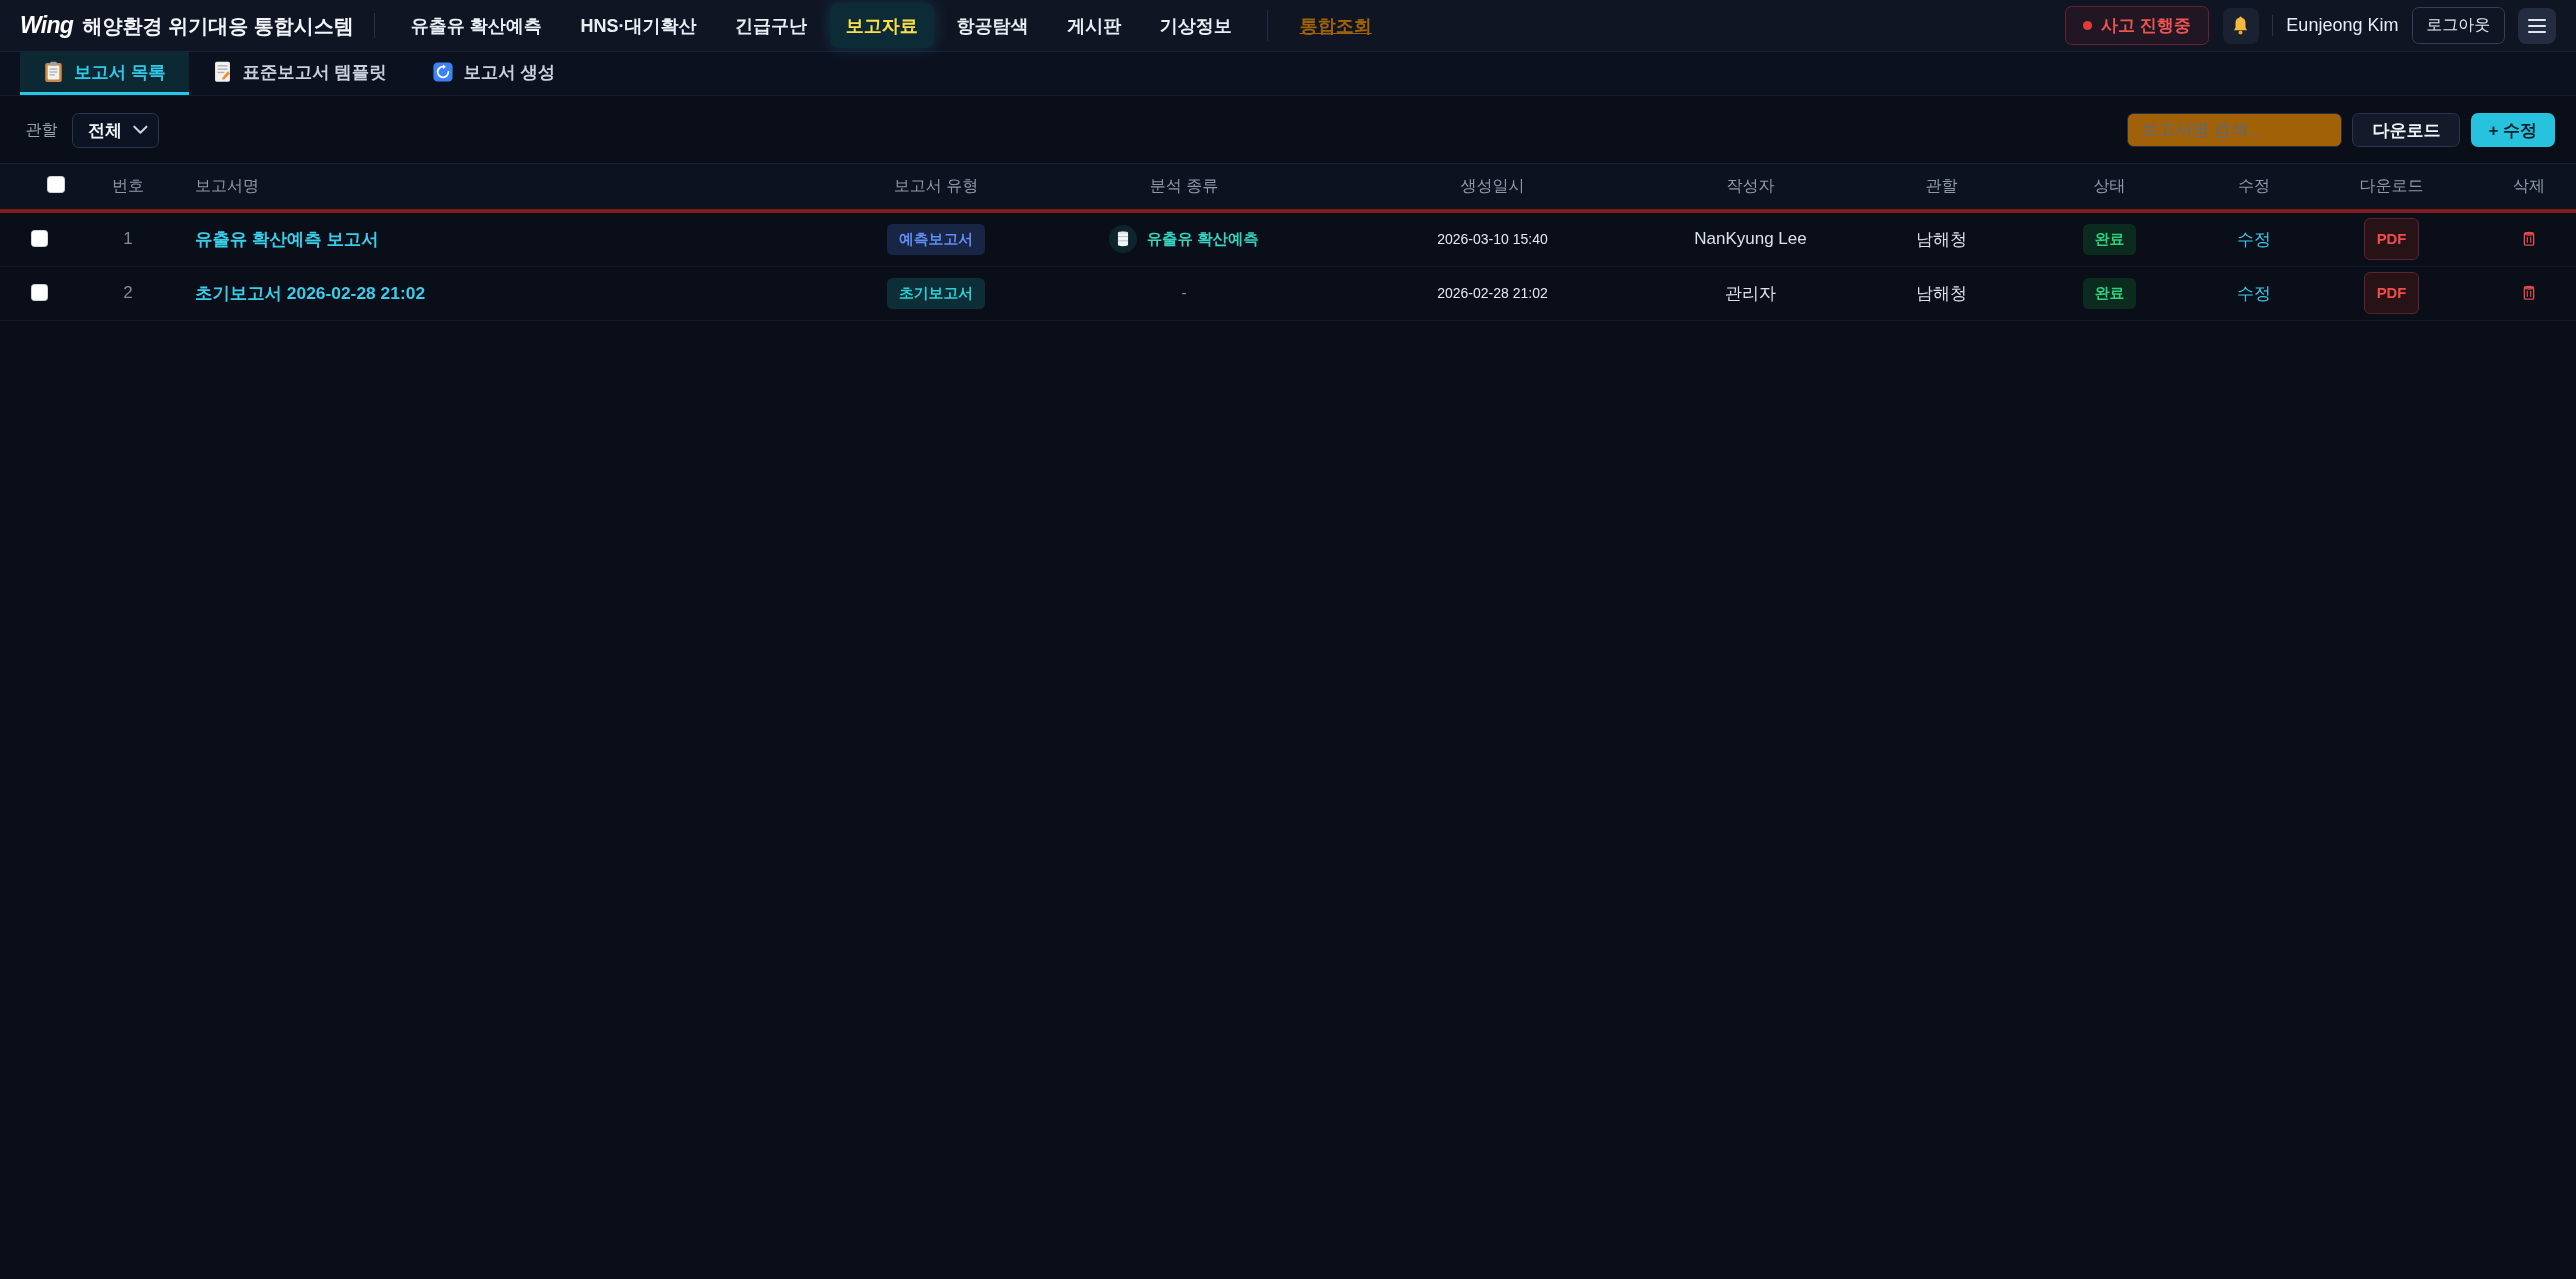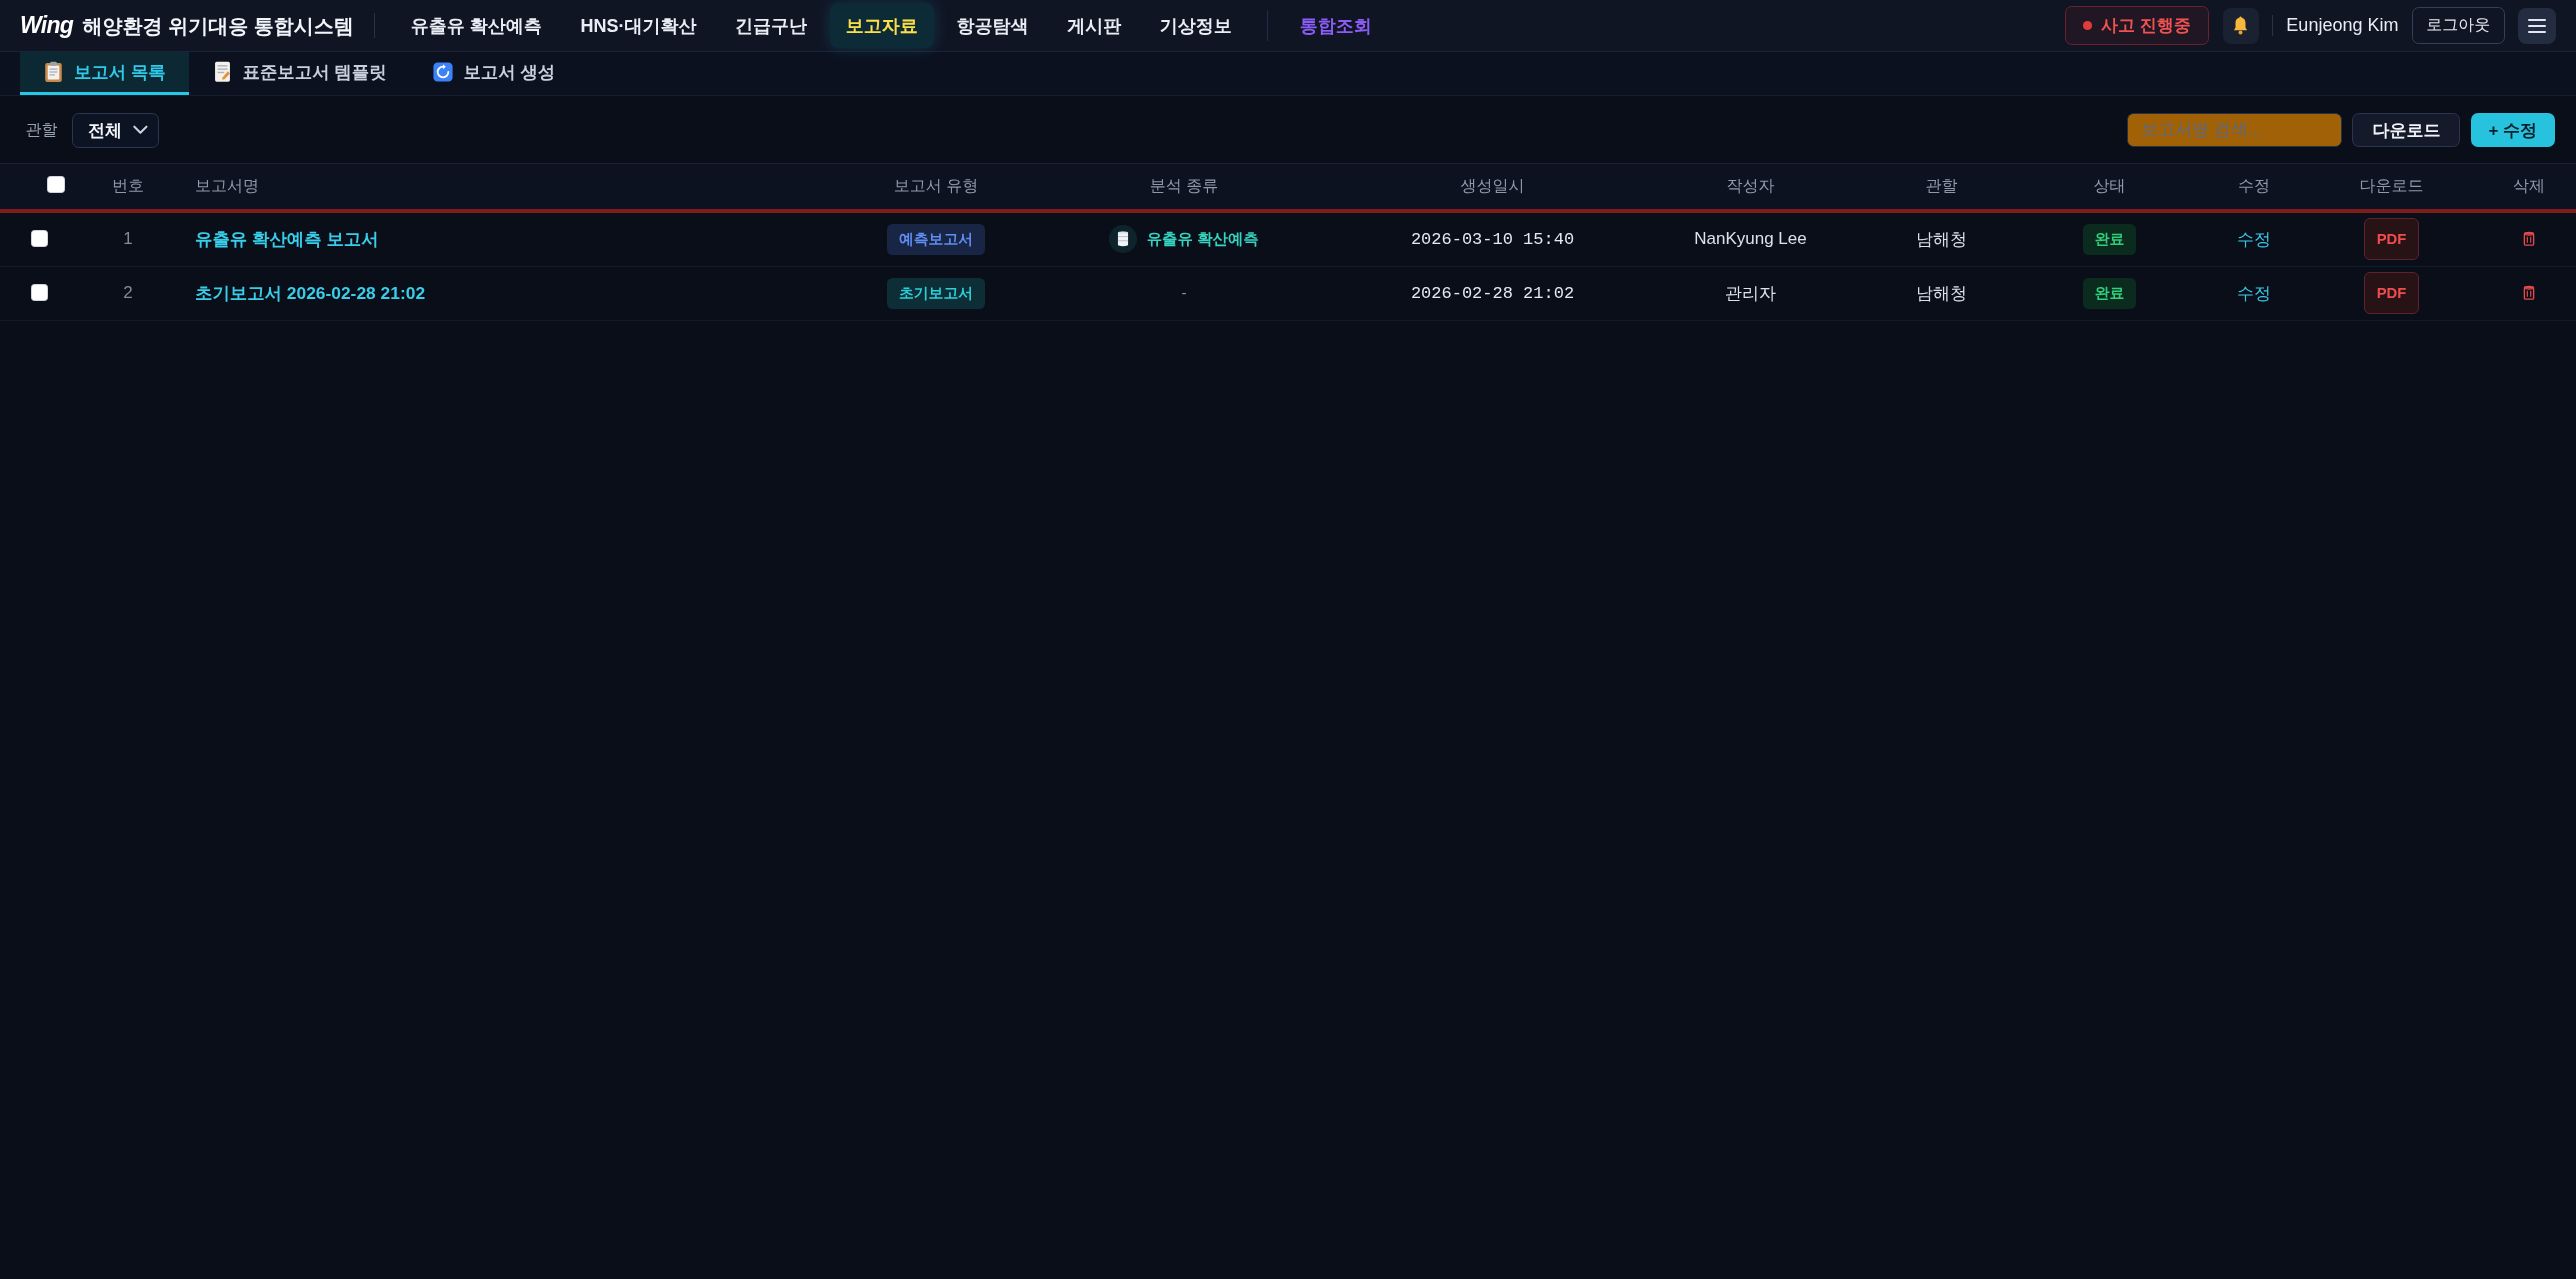--- a/index.html
+++ b/index.html
@@ -25,21 +25,21 @@
 
   .nav { display: flex; align-items: center; gap: 6.7px; }
   .nav-item {
     font-size: 18px; font-weight: 700; color: #e9edf4;
     padding: 10.7px 16px; border-radius: 8px; cursor: pointer; white-space: nowrap;
   }
   .nav-item.active {
     background: #0d2a37; color: #fde047;
     box-shadow: 0 0 16px rgba(34, 200, 232, 0.18);
   }
-  .nav-item.accent { color: #8b5cf6; }
+  .nav-item.accent { color: #a16207; text-decoration: underline; }
   .nav-sep { width: 1px; height: 31px; background: #232d44; margin: 0 9.4px 0 12px; }
 
   .topbar-right { margin-left: auto; display: flex; align-items: center; gap: 13.4px; }
   .incident-badge {
     display: flex; align-items: center; gap: 9.4px;
     border: 1px solid #6e2030; background: rgba(150, 32, 44, 0.12);
     color: #ef5350; font-size: 17px; font-weight: 700;
     border-radius: 6.7px; padding: 7.4px 17.4px; white-space: nowrap;
   }
   .incident-dot { width: 8.7px; height: 8.7px; border-radius: 50%; background: #e23b3b; }
@@ -141,21 +141,21 @@
   .type-blue { background: #182544; color: #5f8df2; }
   .type-teal { background: #0d2e36; color: #2ccfd8; }
   .analysis-wrap { display: inline-flex; align-items: center; gap: 9.4px; }
   .drum-halo {
     width: 28px; height: 28px; border-radius: 50%;
     background: rgba(45, 200, 190, 0.12);
     display: inline-flex; align-items: center; justify-content: center;
   }
   .analysis-text { font-size: 15.4px; font-weight: 700; color: #35d3c0; }
   .analysis-dash { font-size: 15.4px; color: #8a94a6; }
-  .date-text { font-family: Liberation Mono, monospace; font-size: 17px; color: #e3e9f2; }
+  .date-text { font-family: Liberation Sans, sans-serif; font-size: 14px; color: #e3e9f2; }
   .person-text { font-size: 17px; color: #dbe2ec; }
   .status-badge {
     display: inline-block; padding: 6px 12px; border-radius: 5.4px;
     background: #0b2b1e; color: #2ed07d; font-size: 14.8px; font-weight: 700;
   }
   .edit-link { font-size: 17px; color: #3ac8e8; cursor: pointer; }
   .pdf-badge {
     display: inline-block; padding: 12px 12px; border-radius: 6px;
     background: #271216; border: 1px solid #5e2330;
     color: #ef4d4d; font-size: 14.8px; font-weight: 700; cursor: pointer;

